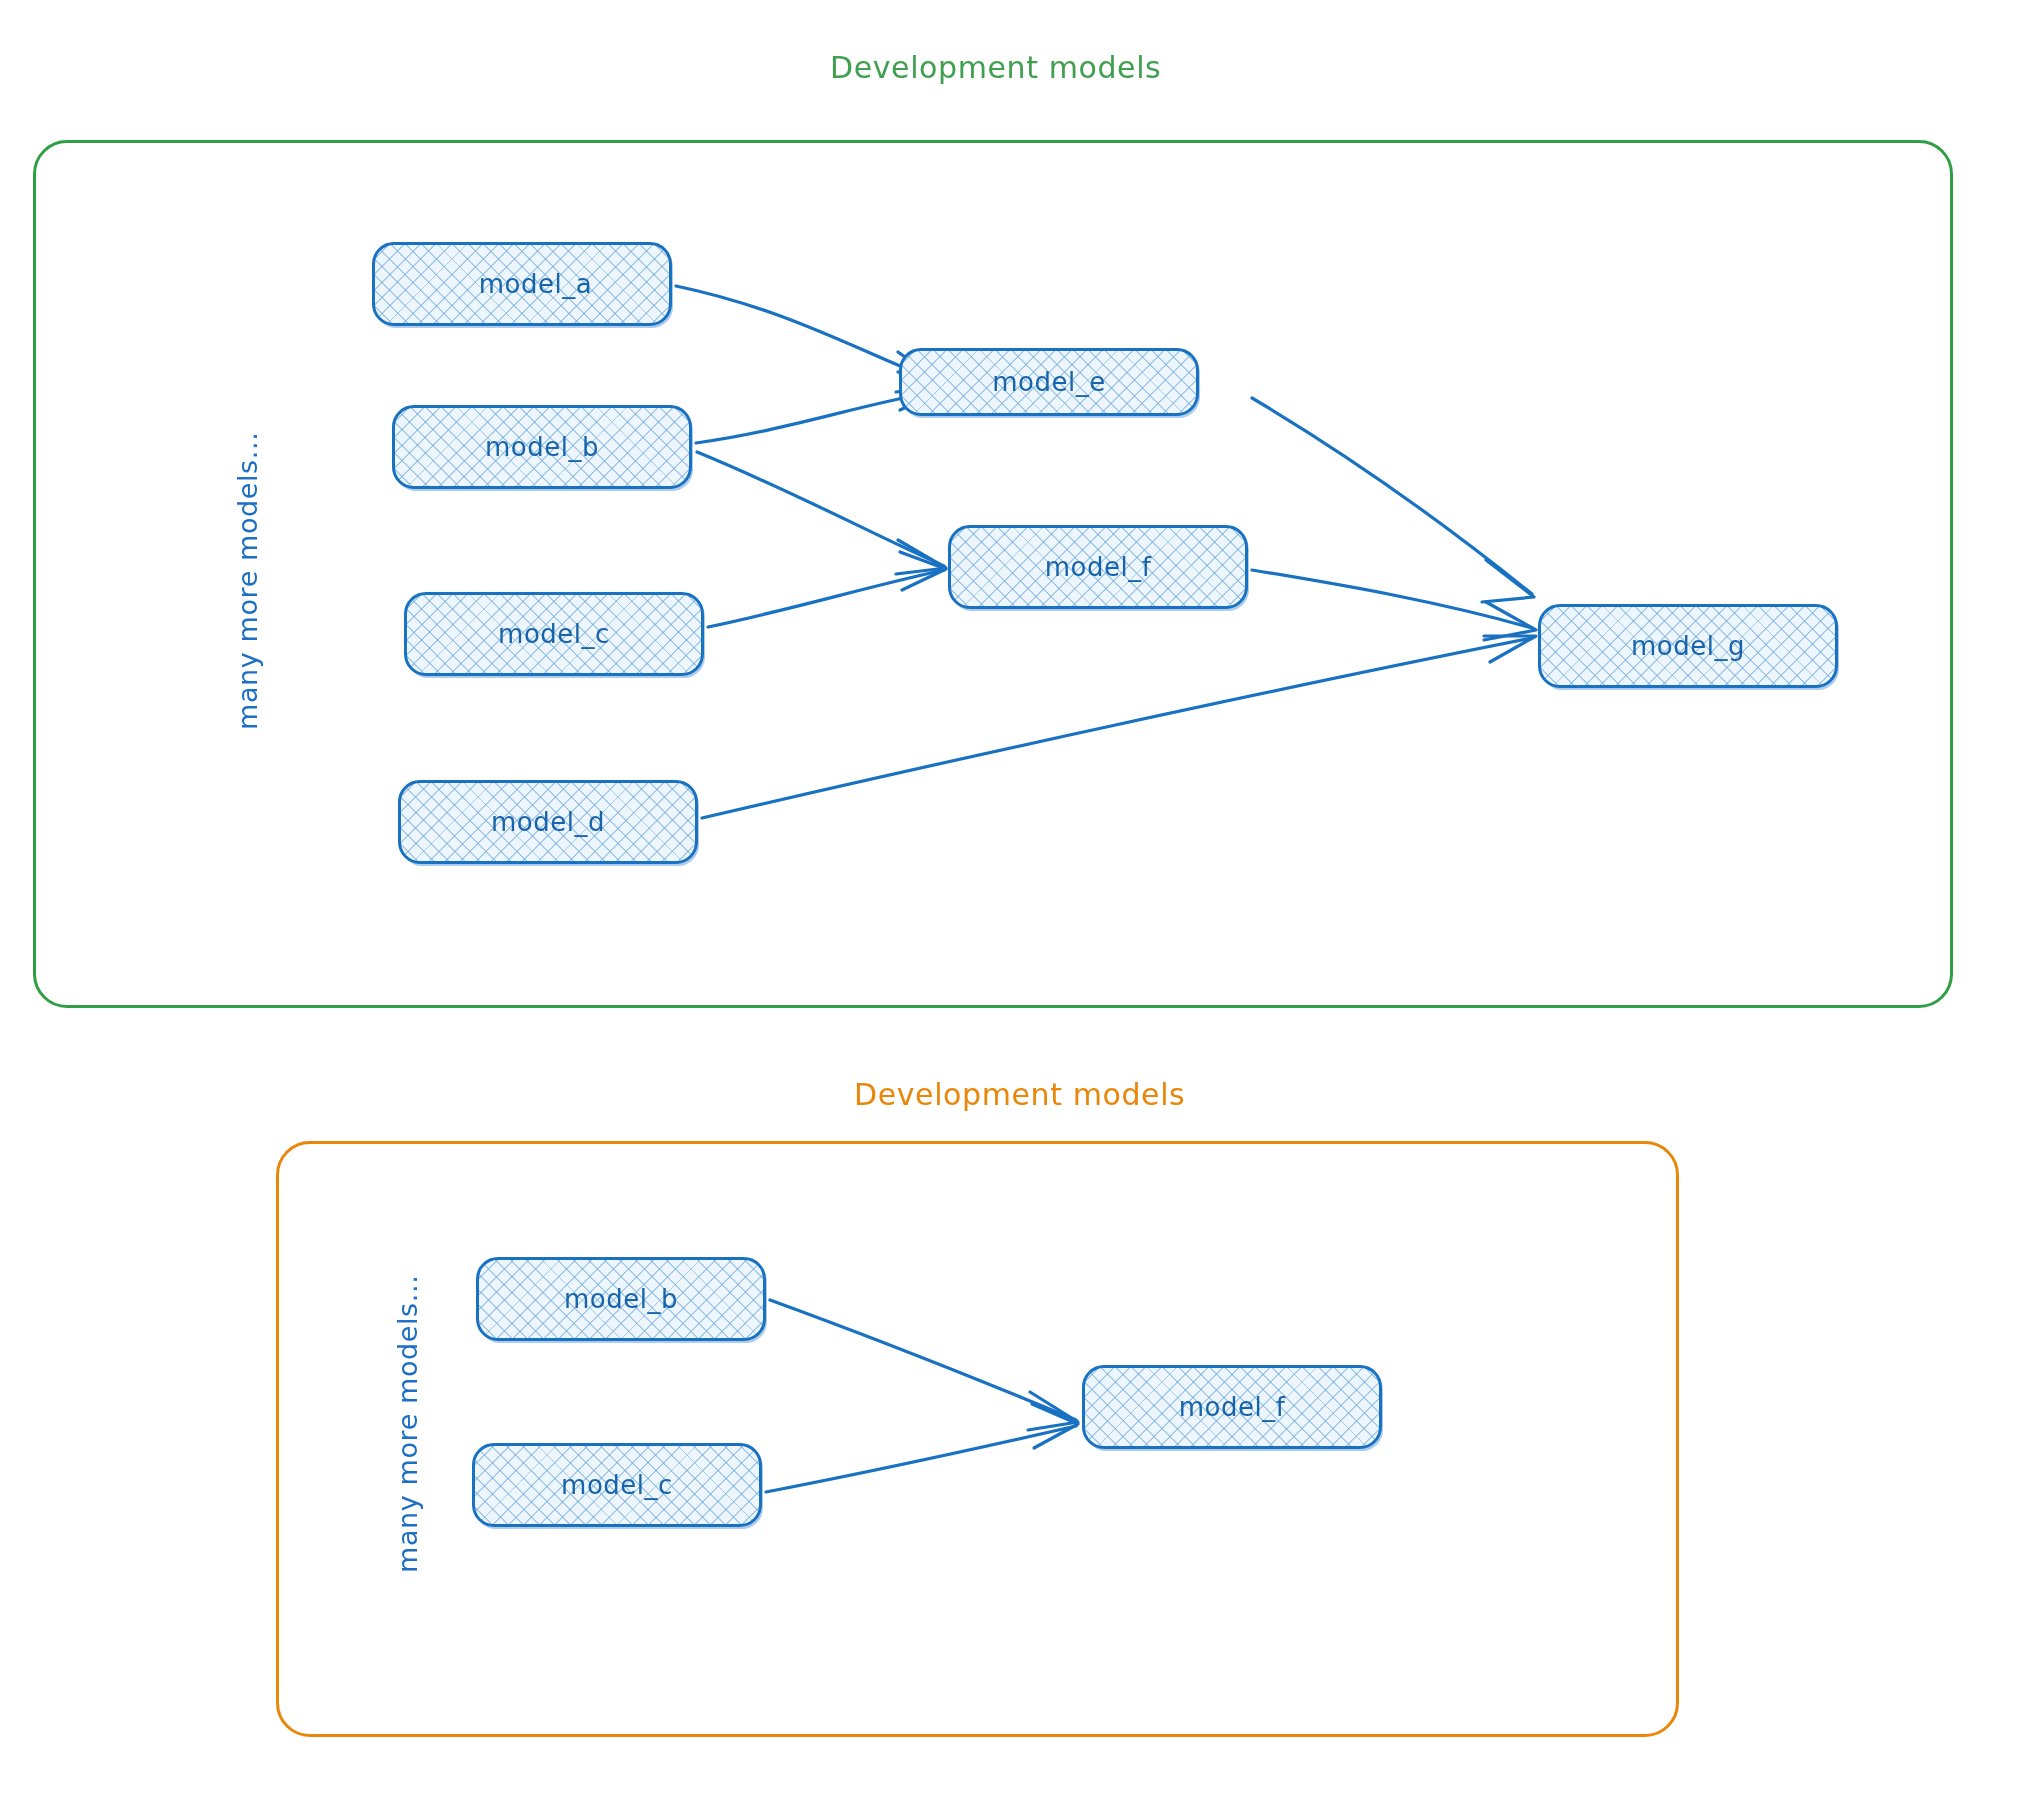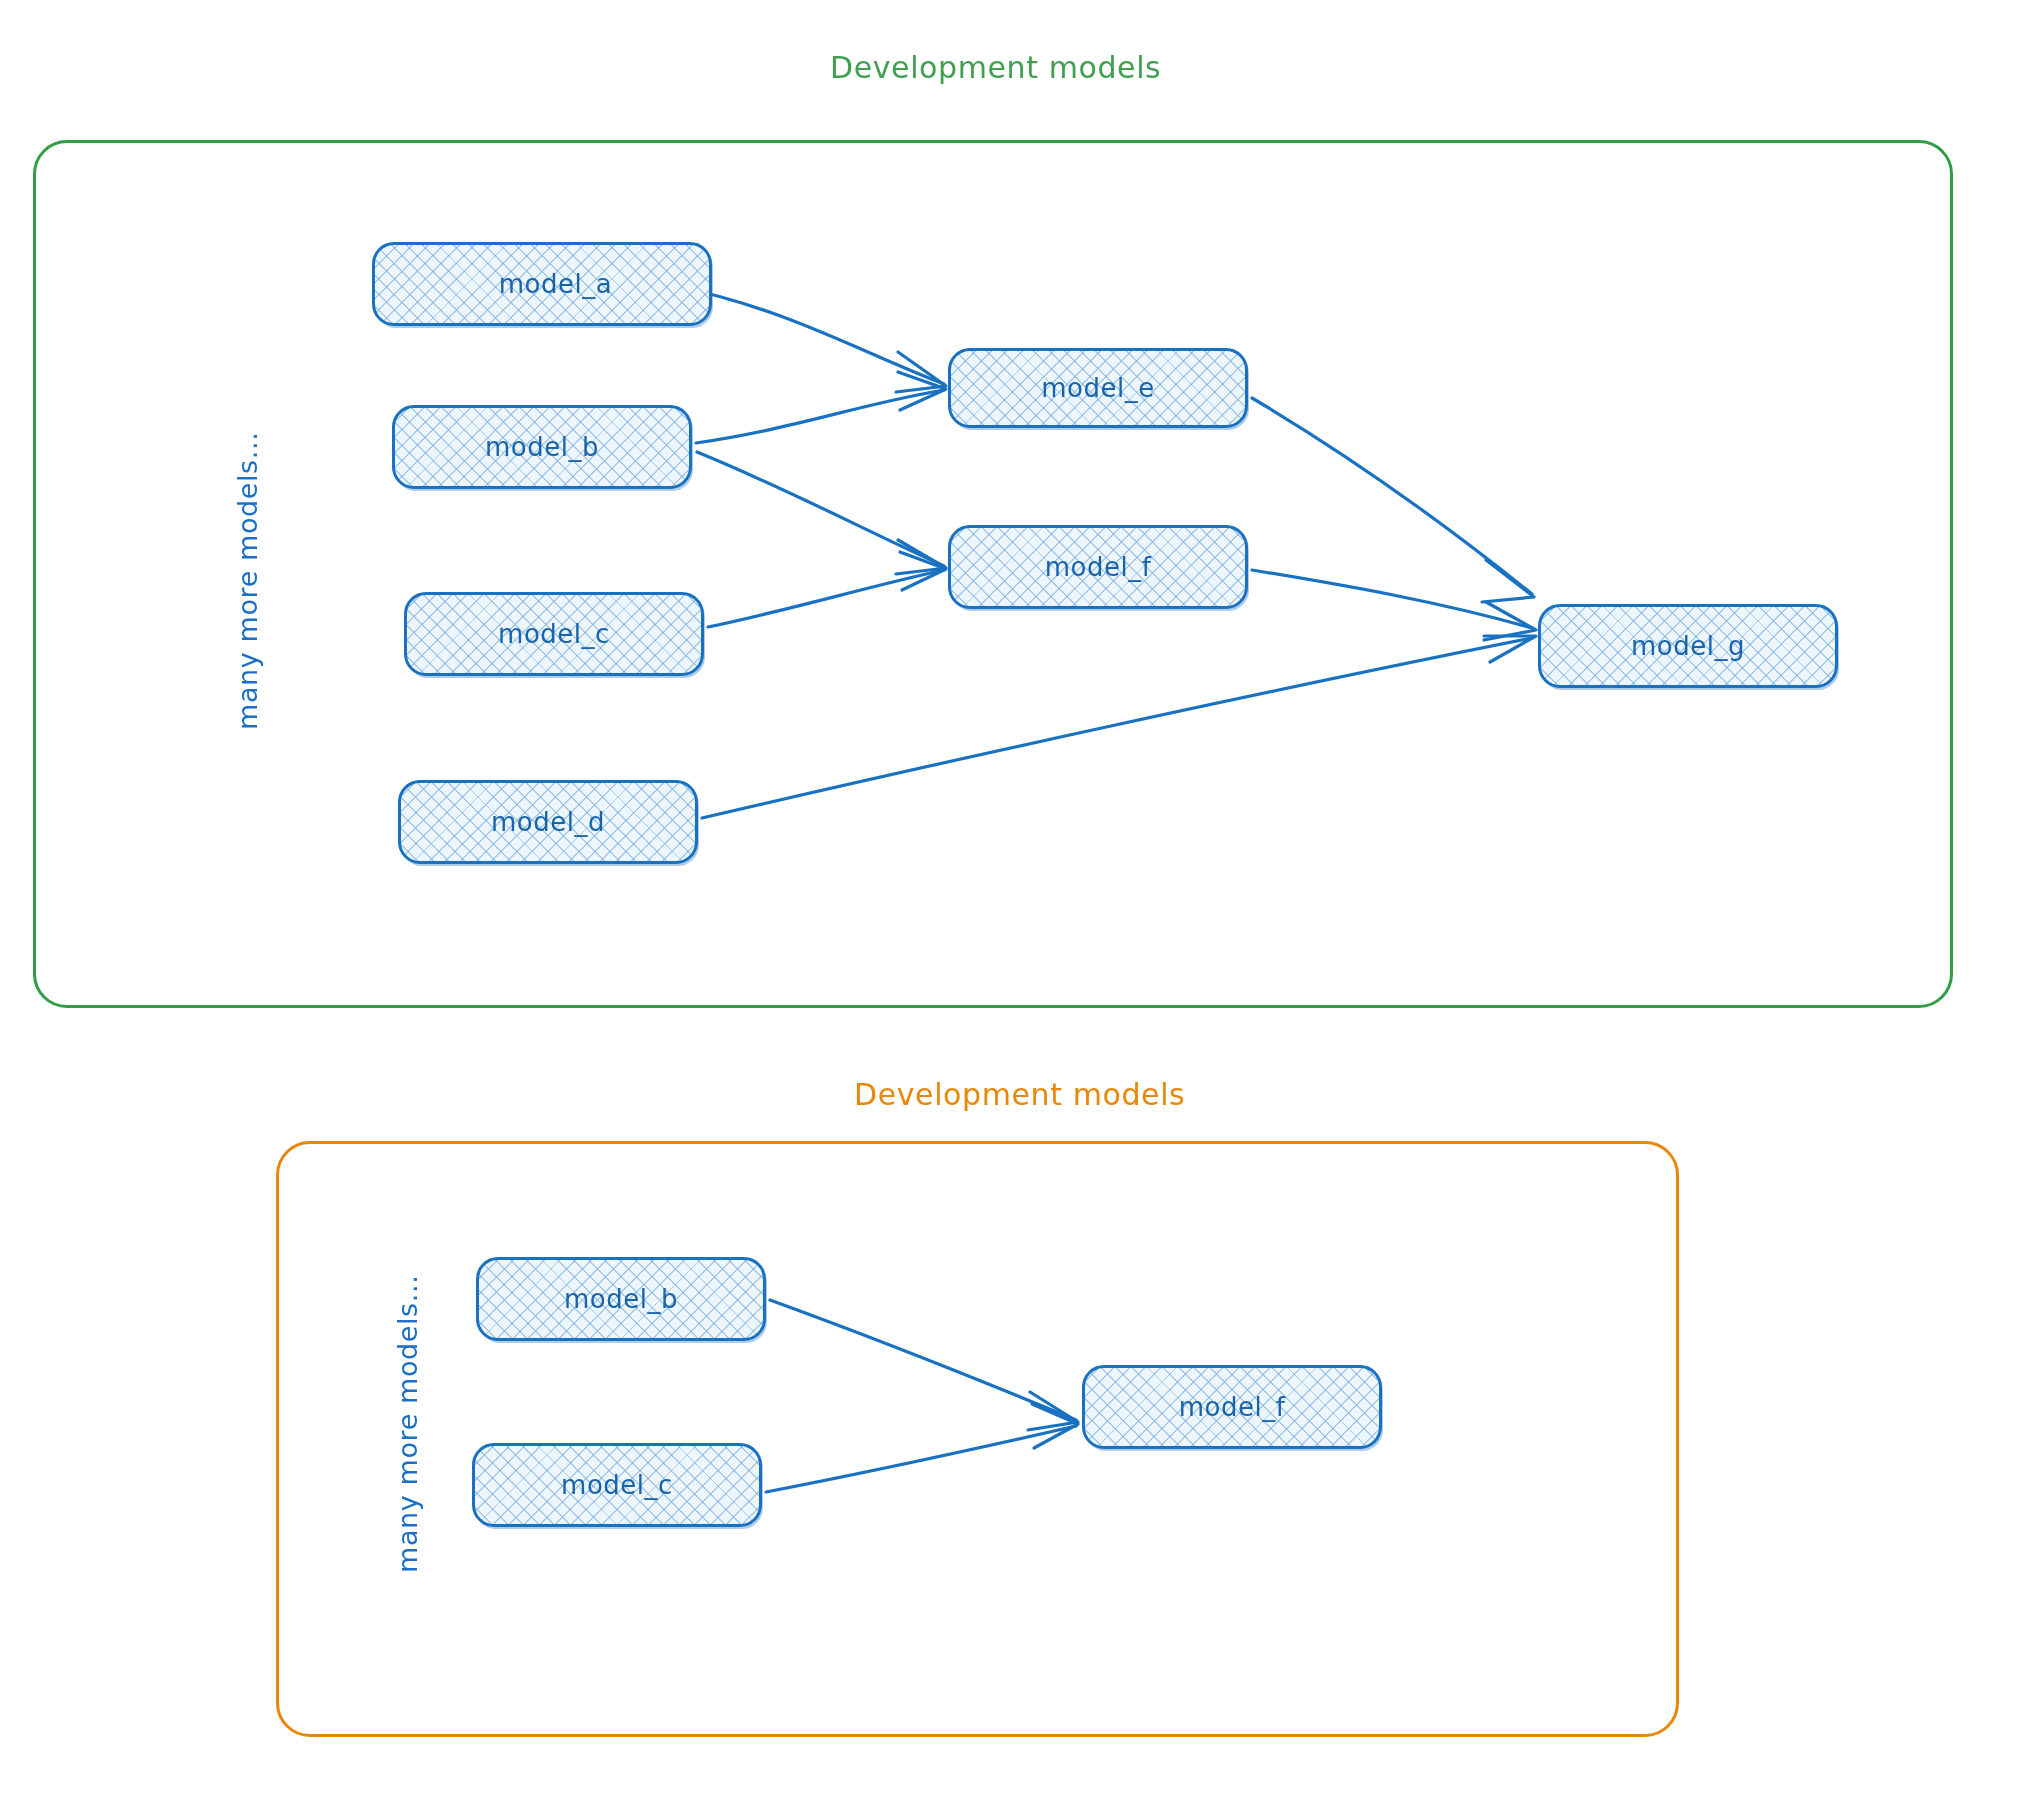--- a/index.html
+++ b/index.html
@@ -104,33 +104,33 @@
     </g>
 
     <g>
       <path class="edge" d="M766 1492 C 880 1470, 980 1448, 1076 1426"></path>
       <path class="head" d="M1032 1404 L 1078 1424 L 1034 1448"></path>
     </g>
   </svg>
 
   <div class="vlabel" style="left:232px;top:730px;">many more models...</div>
 
-  <div class="node" style="left:372px;top:242px;width:340px;height:84px;padding-left:27px;">
+  <div class="node" style="left:372px;top:242px;width:300px;height:84px;padding-left:27px;">
     <span class="node-label">model_a</span>
   </div>
   <div class="node" style="left:392px;top:405px;width:300px;height:84px;">
     <span class="node-label">model_b</span>
   </div>
   <div class="node" style="left:404px;top:592px;width:300px;height:84px;">
     <span class="node-label">model_c</span>
   </div>
   <div class="node" style="left:398px;top:780px;width:300px;height:84px;">
     <span class="node-label">model_d</span>
   </div>
-  <div class="node" style="left:948px;top:348px;width:300px;height:80px;">
+  <div class="node" style="left:899px;top:348px;width:300px;height:68px;">
     <span class="node-label">model_e</span>
   </div>
   <div class="node" style="left:948px;top:525px;width:300px;height:84px;">
     <span class="node-label">model_f</span>
   </div>
   <div class="node" style="left:1538px;top:604px;width:300px;height:84px;">
     <span class="node-label">model_g</span>
   </div>
 
   <div class="vlabel" style="left:392px;top:1573px;">many more models...</div>

